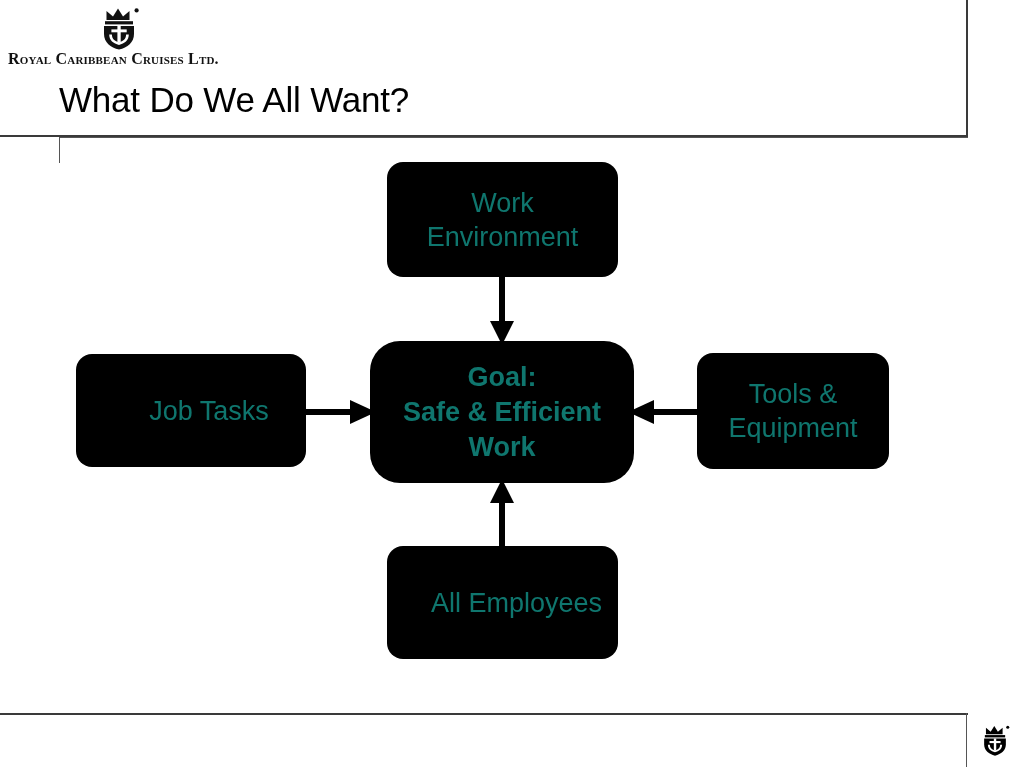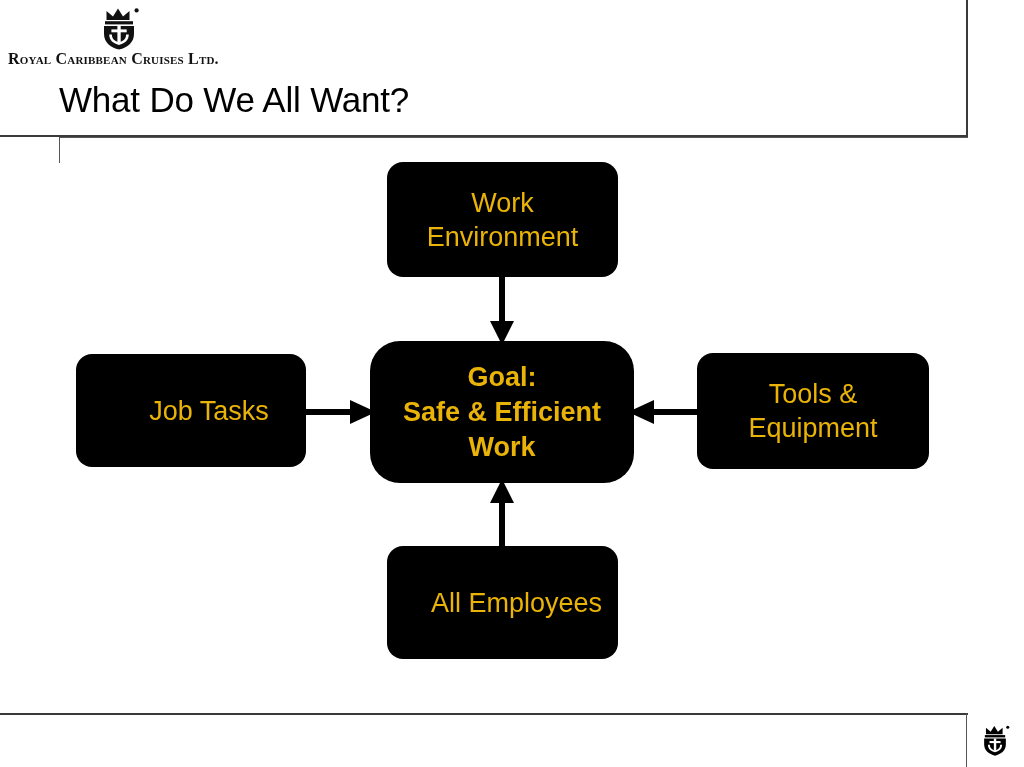--- a/index.html
+++ b/index.html
@@ -127,41 +127,41 @@
     position: absolute;
     left: 0;
     top: 140px;
     width: 1024px;
     height: 560px;
   }
   .node {
     position: absolute;
     background: #000000;
     border-radius: 16px;
-    color: #eab308;
+    color: #0f766e;
     display: flex;
     align-items: center;
     justify-content: center;
     text-align: center;
     font-size: 27px;
     line-height: 34px;
     padding: 0 10px;
     box-sizing: border-box;
   }
   .node.emphasis {
     font-weight: bold;
     font-size: 27px;
     line-height: 35px;
     border-radius: 30px;
   }
 
   #node-top     { left: 387px; top:  22px; width: 231px; height: 115px; }
   #node-center  { left: 370px; top: 201px; width: 264px; height: 142px; }
   #node-left    { left:  76px; top: 214px; width: 230px; height: 113px; }
-  #node-right   { left: 697px; top: 213px; width: 232px; height: 116px; }
+  #node-right   { left: 697px; top: 213px; width: 192px; height: 116px; }
   #node-bottom  { left: 387px; top: 406px; width: 231px; height: 113px; }
 
   .arrow {
     position: absolute;
   }
   #arrow-top    { left: 488px; top: 133px; width: 28px; height: 72px; }
   #arrow-bottom { left: 488px; top: 339px; width: 28px; height: 72px; }
   #arrow-left   { left: 300px; top: 258px; width: 76px; height: 28px; }
   #arrow-right  { left: 628px; top: 258px; width: 76px; height: 28px; }
 </style>

